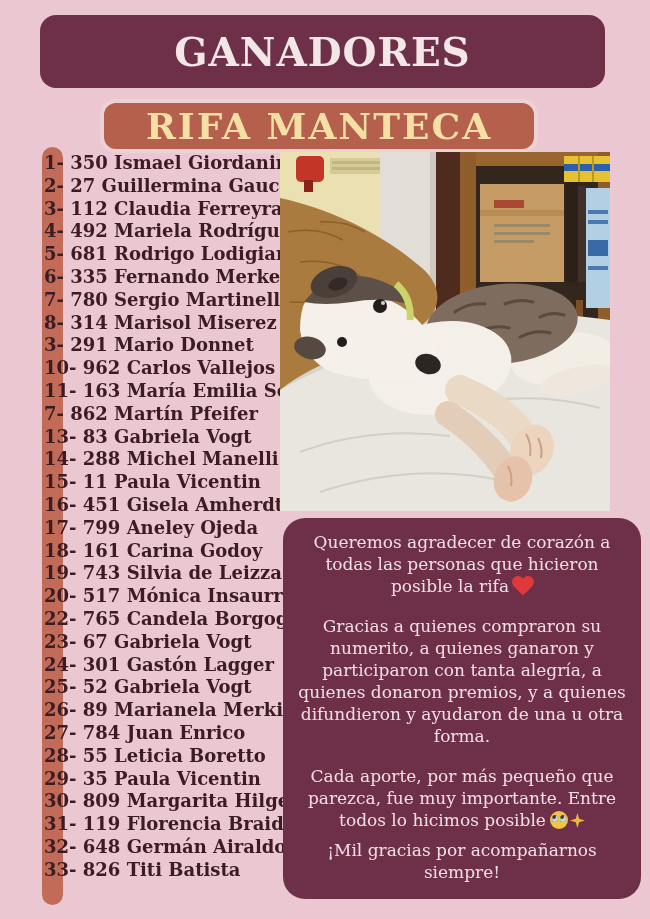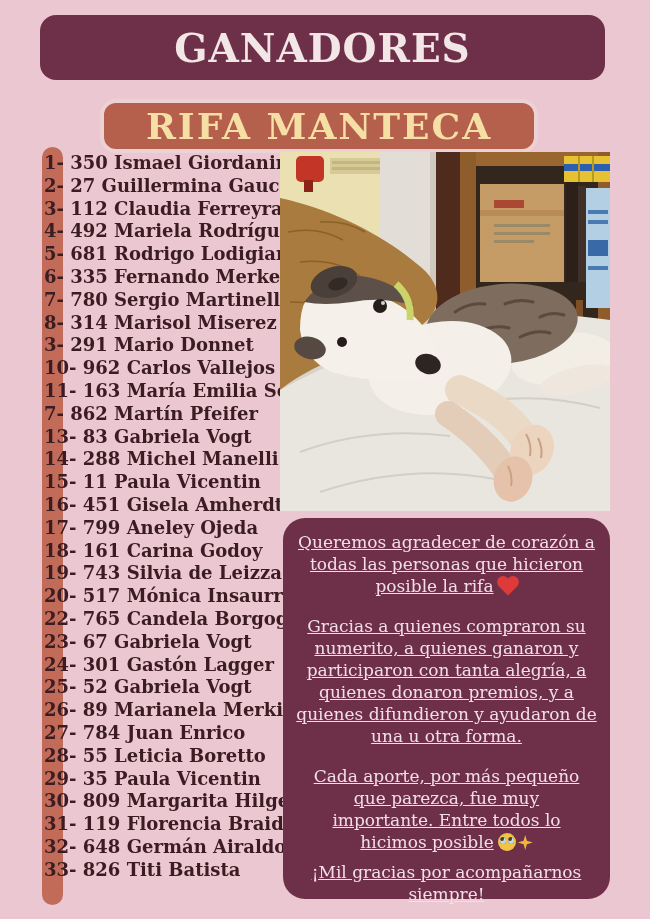--- a/index.html
+++ b/index.html
@@ -8,21 +8,21 @@
     --subtitle-text:#f6dfa5; --list-text:#3a1c22; --message-text:#f2dfe5;
     --heart:#df3a3a;
   }
   *{margin:0;padding:0;box-sizing:border-box;}
   body{background:#888;font-family:"DejaVu Serif", serif;}
   .page{
     position:relative;width:650px;height:919px;margin:0 auto;
     background:var(--background);overflow:hidden;
   }
   .title-band{
-    position:absolute;left:40px;top:15px;width:565px;height:65px;
+    position:absolute;left:40px;top:15px;width:565px;height:73px;
     background:var(--maroon);border-radius:16px;
     display:flex;align-items:center;justify-content:center;
   }
   .title-band span{
     color:var(--title-text);font-size:39px;font-weight:bold;letter-spacing:1px;
   }
   .subtitle-band{
     position:absolute;left:100px;top:99px;width:438px;height:54px;
     background:var(--terracotta);border:4px solid var(--band-border);
     border-radius:16px;display:flex;align-items:center;justify-content:center;
@@ -41,24 +41,24 @@
   .winner-row{
     height:22.8px;line-height:22.8px;white-space:nowrap;
     font-size:18px;font-weight:bold;color:var(--list-text);
   }
   .photo{
     position:absolute;left:280px;top:152px;width:330px;height:359px;
     overflow:hidden;background:#d8d2c8;
   }
   .photo svg{display:block;}
   .thanks{
-    position:absolute;left:283px;top:518px;width:327px;height:381px;
+    position:absolute;left:283px;top:518px;width:358px;height:381px;
     background:var(--maroon);border-radius:22px;
     padding:13px 10px;text-align:center;
-    color:var(--message-text);font-size:17px;line-height:22px;text-decoration:underline;
+    color:var(--message-text);font-size:17px;line-height:22px;
   }
   .thanks p{margin:0 0 18px 0;}
   .thanks p.tight{margin:8px;}
   .heart{
     position:relative;display:inline-block;width:12px;height:12px;
     background:var(--heart);transform:rotate(45deg);
     margin-left:8px;margin-right:4px;vertical-align:-1px;
   }
   .heart::before,.heart::after{
     content:"";position:absolute;width:12px;height:12px;border-radius:50%;

